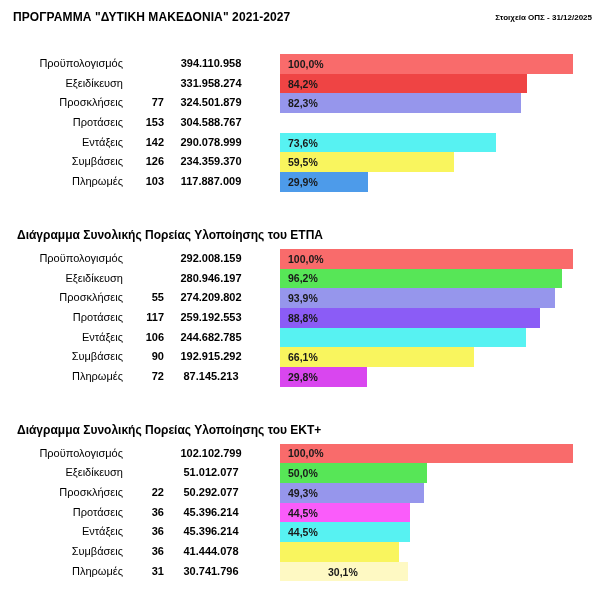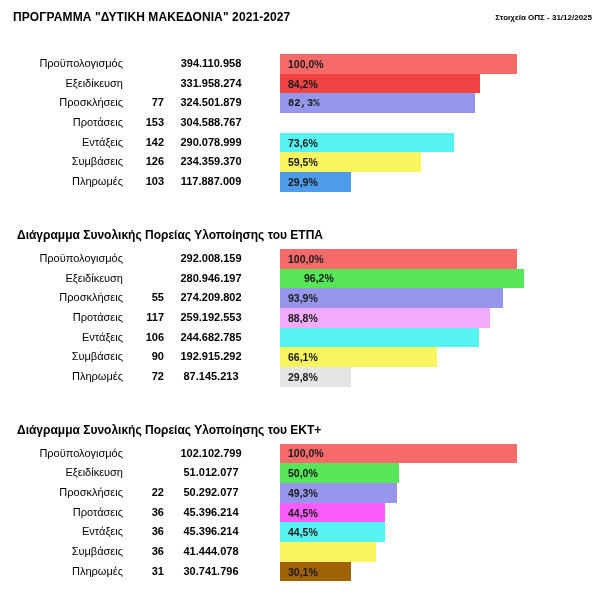--- a/index.html
+++ b/index.html
@@ -51,21 +51,21 @@
   }
   .cell {
     line-height: 19.7px;
     font-size: 11px;
     white-space: nowrap;
   }
   .cell.label  { width: 110px; text-align: right; }
   .cell.count  { width: 41px;  text-align: right; font-weight: bold; }
   .cell.amount { width: 94px;  text-align: center; font-weight: bold; }
   .track {
-    width: 237px;
+    width: 293px;
     margin-left: 22px;
     position: relative;
   }
   .bar {
     height: 100%;
     display: flex;
     align-items: center;
   }
   .pct {
     font-size: 10.5px;
@@ -103,21 +103,21 @@
               <span class="pct" style="color: rgb(26, 26, 26);">84,2%</span>
             </div>
           </div>
         </div>
         <div class="row">
           <div class="cell label">Προσκλήσεις</div>
           <div class="cell count">77</div>
           <div class="cell amount">324.501.879</div>
           <div class="track">
             <div class="bar" style="width: 82.3%; background: rgb(150, 150, 236);">
-              <span class="pct" style="color: rgb(26, 26, 26); font-family: Liberation Mono, monospace;">82,3%</span>
+              <span class="pct" style="color: rgb(26, 26, 26);">82,3%</span>
             </div>
           </div>
         </div>
         <div class="row">
           <div class="cell label">Προτάσεις</div>
           <div class="cell count">153</div>
           <div class="cell amount">304.588.767</div>
         </div>
         <div class="row">
           <div class="cell label">Εντάξεις</div>
@@ -160,41 +160,41 @@
             <div class="bar" style="width: 100%; background: rgb(249, 107, 107);">
               <span class="pct" style="color: rgb(26, 26, 26);">100,0%</span>
             </div>
           </div>
         </div>
         <div class="row">
           <div class="cell label">Εξειδίκευση</div>
           <div class="cell count"></div>
           <div class="cell amount">280.946.197</div>
           <div class="track">
-            <div class="bar" style="width: 96.2%; background: rgb(87, 230, 87); padding-left: 16px;">
+            <div class="bar" style="width: 96.2%; background: rgb(87, 230, 87);">
               <span class="pct" style="color: rgb(26, 26, 26);">96,2%</span>
             </div>
           </div>
         </div>
         <div class="row">
           <div class="cell label">Προσκλήσεις</div>
           <div class="cell count">55</div>
           <div class="cell amount">274.209.802</div>
           <div class="track">
             <div class="bar" style="width: 93.9%; background: rgb(150, 150, 236);">
               <span class="pct" style="color: rgb(26, 26, 26);">93,9%</span>
             </div>
           </div>
         </div>
         <div class="row">
           <div class="cell label">Προτάσεις</div>
           <div class="cell count">117</div>
           <div class="cell amount">259.192.553</div>
           <div class="track">
-            <div class="bar" style="width: 88.8%; background: #f0abfc;">
+            <div class="bar" style="width: 88.8%; background: #8b5cf6;">
               <span class="pct" style="color: rgb(26, 26, 26);">88,8%</span>
             </div>
           </div>
         </div>
         <div class="row">
           <div class="cell label">Εντάξεις</div>
           <div class="cell count">106</div>
           <div class="cell amount">244.682.785</div>
           <div class="track">
             <div class="bar" style="width: 83.8%; background: rgb(87, 242, 242);">
@@ -210,21 +210,21 @@
             <div class="bar" style="width: 66.1%; background: rgb(249, 245, 94);">
               <span class="pct" style="color: rgb(26, 26, 26);">66,1%</span>
             </div>
           </div>
         </div>
         <div class="row">
           <div class="cell label">Πληρωμές</div>
           <div class="cell count">72</div>
           <div class="cell amount">87.145.213</div>
           <div class="track">
-            <div class="bar" style="width: 29.8%; background: #e5e5e5;">
+            <div class="bar" style="width: 29.8%; background: #d946ef;">
               <span class="pct" style="color: rgb(26, 26, 26);">29,8%</span>
             </div>
           </div>
         </div>
       </div>
       <div class="chart-section">
         <div class="chart-title">Διάγραμμα Συνολικής Πορείας Υλοποίησης του ΕΚΤ+</div>
         <div class="row">
           <div class="cell label">Προϋπολογισμός</div>
           <div class="cell count"></div>
@@ -283,20 +283,20 @@
             <div class="bar" style="width: 40.6%; background: rgb(249, 245, 94);">
               <span class="pct" style="color: rgb(26, 26, 26); margin-top: 32px;">40,6%</span>
             </div>
           </div>
         </div>
         <div class="row">
           <div class="cell label">Πληρωμές</div>
           <div class="cell count">31</div>
           <div class="cell amount">30.741.796</div>
           <div class="track">
-            <div class="bar" style="width: 30.1%; background: #a16207;">
+            <div class="bar" style="width: 30.1%; background: #fef9c3; padding-left: 40px;">
               <span class="pct" style="color: rgb(26, 26, 26);">30,1%</span>
             </div>
           </div>
         </div>
       </div>
     </div>
 </div>
 
 </body></html>

